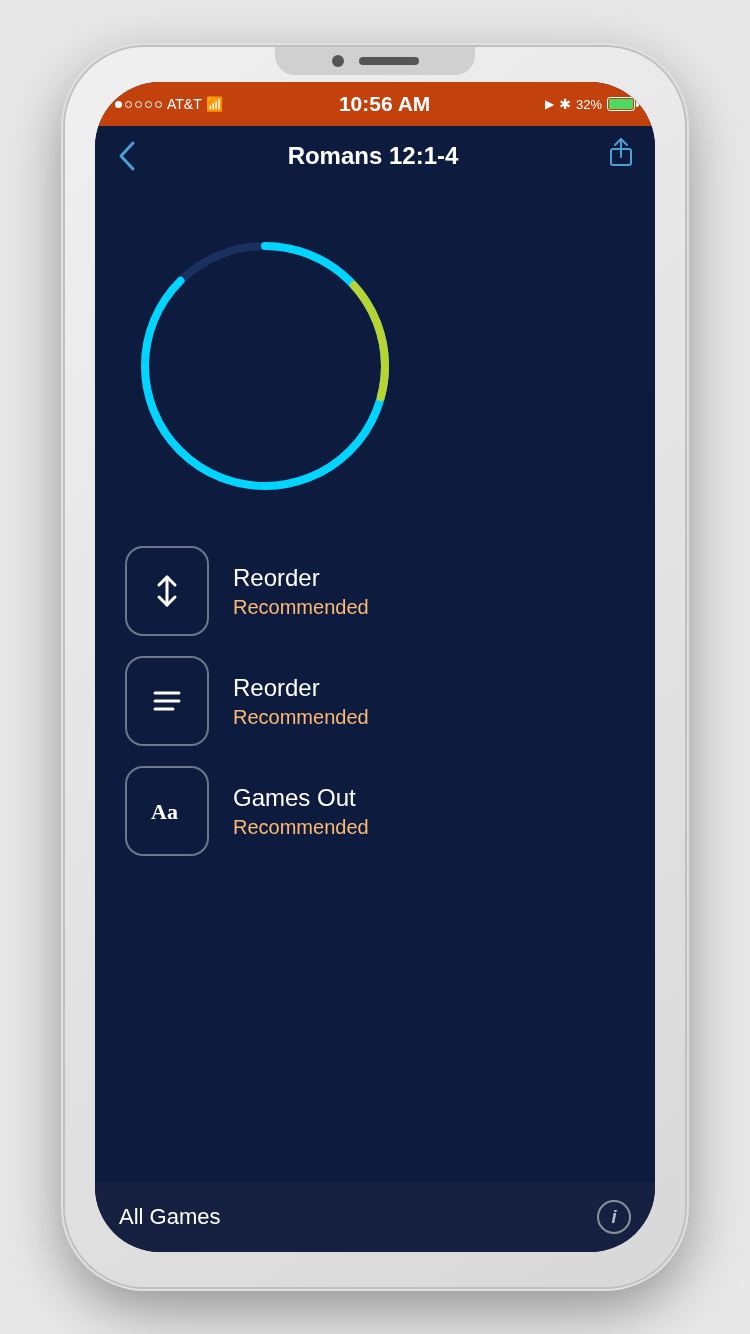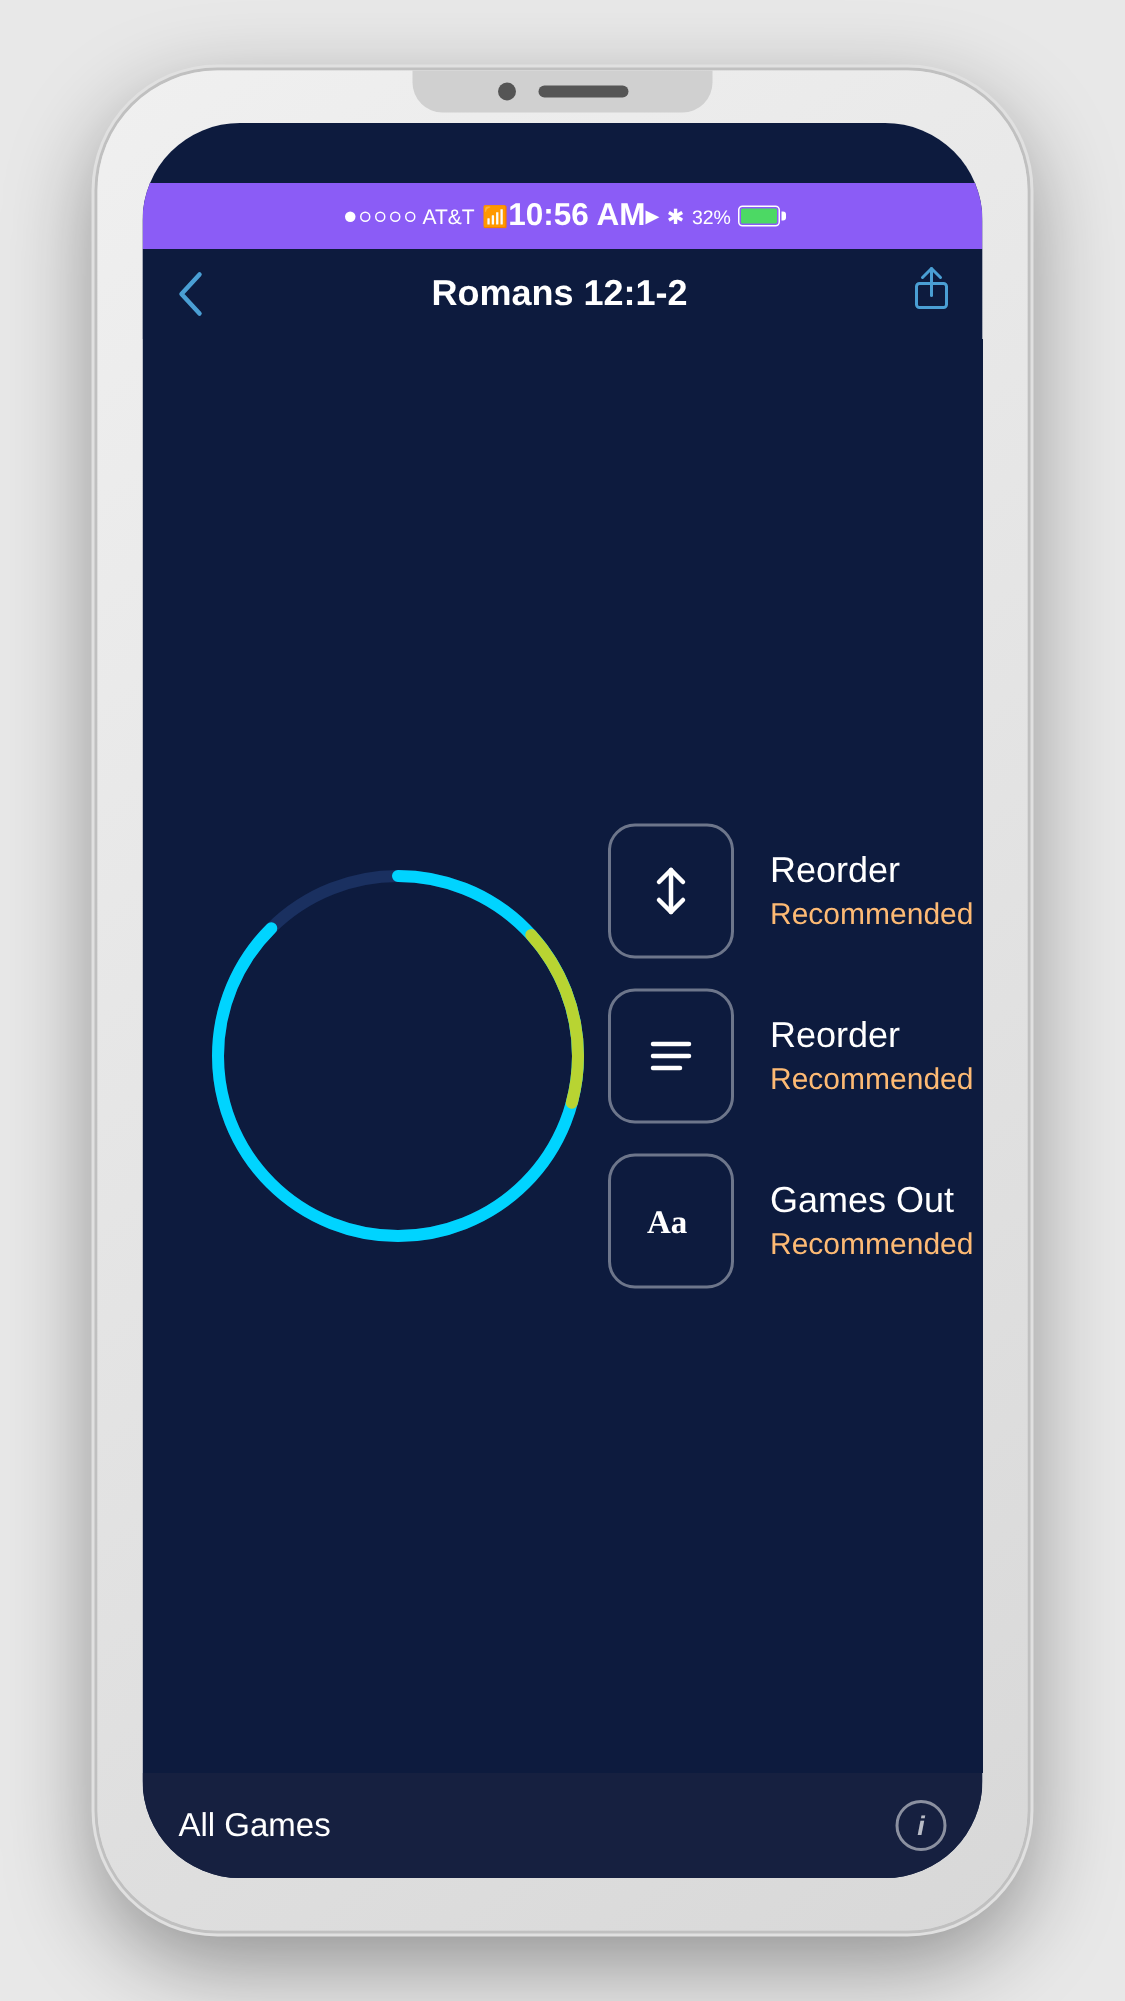--- a/index.html
+++ b/index.html
@@ -82,27 +82,26 @@
       height: 100%;
       background: #0d1b3e;
       display: flex;
       flex-direction: column;
       overflow: hidden;
     }
 
     
     .status-bar {
       height: 44px;
-      background: #8b5cf6;
-      display: flex;
-      align-items: center;
-      justify-content: center;
+      background: #c2410c;
+      display: flex;
+      align-items: center;
+      justify-content: space-between;
       padding: 0 20px;
       flex-shrink: 0;
-      margin-top: 40px;
     }
 
     .status-left {
       display: flex;
       align-items: center;
       gap: 5px;
       font-size: 14px;
       color: #fff;
     }
 
@@ -206,22 +205,21 @@
       color: #4a9fd4;
       font-size: 22px;
       cursor: pointer;
     }
 
     
     .main-content {
       flex: 1;
       background: #0d1b3e;
       display: flex;
-      flex-direction: row;
-      align-items: center;
+      flex-direction: column;
       padding: 20px 30px 0;
       overflow-y: auto;
     }
 
     
     .circle-container {
       width: 280px;
       height: 280px;
       position: relative;
       margin: 20px 0 40px;
@@ -352,21 +350,21 @@
             </div>
           </div>
         </div>
 
         <div class="nav-bar">
           <div class="back-button">
             <svg width="24" height="34" viewBox="0 0 24 34" fill="none">
               <path d="M18 4 L6 17 L18 30" stroke="#4a9fd4" stroke-width="3" stroke-linecap="round" stroke-linejoin="round"></path>
             </svg>
           </div>
-          <div class="nav-title">Romans 12:1-2</div>
+          <div class="nav-title">Romans 12:1-4</div>
           <div class="share-button">
             <svg width="28" height="32" viewBox="0 0 28 32" fill="none">
               <rect x="4" y="12" width="20" height="16" rx="2" stroke="#4a9fd4" stroke-width="2" fill="none"></rect>
               <path d="M14 2 L14 20" stroke="#4a9fd4" stroke-width="2" stroke-linecap="round"></path>
               <path d="M8 8 L14 2 L20 8" stroke="#4a9fd4" stroke-width="2" stroke-linecap="round" stroke-linejoin="round"></path>
             </svg>
           </div>
         </div>
 
         <div class="main-content">

